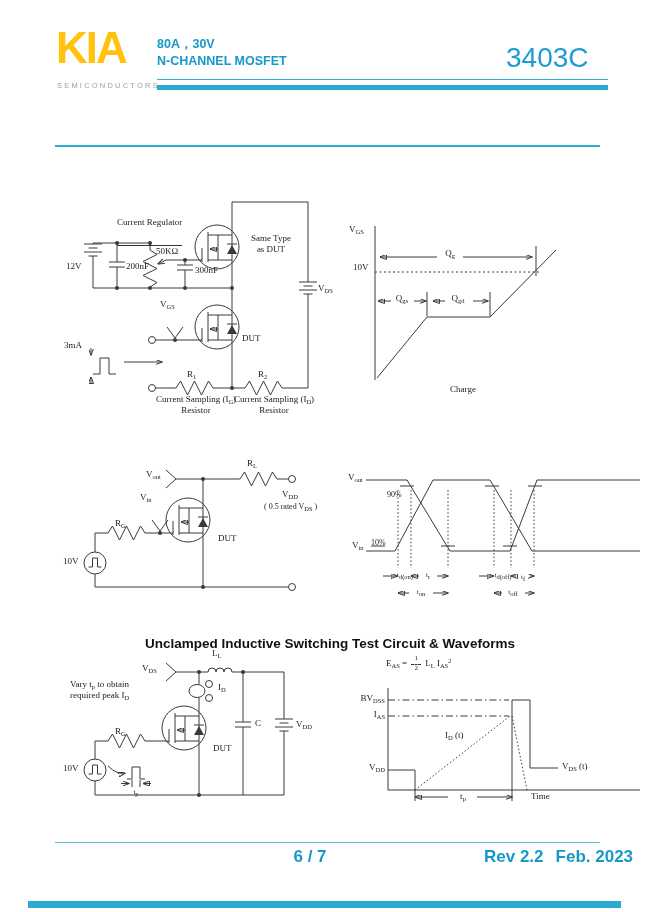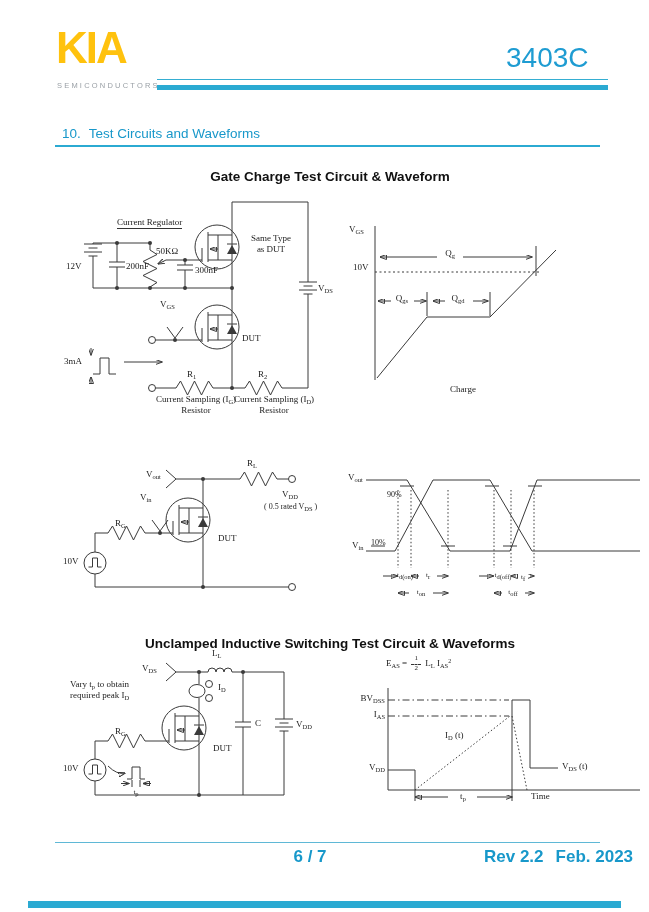--- a/index.html
+++ b/index.html
@@ -22,21 +22,21 @@
             color:#111;text-align:center;width:638px;left:11px;}
   
   .lb{position:absolute;font-size:9px;line-height:1.2;color:#1c1c1c;white-space:nowrap;}
   .lb sub{font-size:6.5px;line-height:0;vertical-align:-2px;}
   .lb sup{font-size:6px;line-height:0;vertical-align:3px;}
   .tc{transform:translateX(-50%);}
   .ctr{text-align:center;white-space:normal;}
   .rt{text-align:right;}
   .sm{font-size:8px;}
   .xs{font-size:7px;}
-  .ul{border-bottom:1px solid #333;padding-bottom:1px;}
+  .ul{border-bottom:1px solid #333;padding-bottom:18px;}
   .frac{display:inline-flex;flex-direction:column;align-items:center;font-size:7px;
         line-height:1.1;vertical-align:middle;margin:0 2px;}
   .frac span:first-child{border-bottom:1px dashed #333;padding:0 3px 1px;}
   
   .foot{font-family:"Liberation Sans",sans-serif;font-weight:bold;font-size:17px;color:#1898ca;}
   
   .art{position:absolute;left:0;top:0;}
   .art line,.art path,.art polyline,.art circle,.art ellipse{stroke:#3a3a3a;stroke-width:1;fill:none;}
   .art .f{fill:#3a3a3a;stroke:none;}
   .art .t{fill:#ffffff;}
@@ -44,30 +44,30 @@
   .art .d2{stroke-dasharray:2,2.5;}
   .art .dd{stroke-dasharray:7,3,1.5,3;}
 </style>
 </head>
 <body>
 
 <div class="page">
 
   <div class="abs kia" style="left:56px;top:26px;">KIA</div>
   <div class="abs semi" style="left:57px;top:81px;">SEMICONDUCTORS</div>
+  <div class="abs spec" style="left:157px;top:36px;">
+    <div>80A，30V</div>
+    <div>N-CHANNEL MOSFET</div>
+  </div>
   <div class="abs part" style="left:506px;top:44px;">3403C</div>
   <div class="abs hline" style="left:157px;top:79px;width:451px;"></div>
   <div class="abs hbar" style="left:157px;top:85px;width:451px;height:5px;"></div>
 
-  <div class="abs sechead" style="left:62px;top:126px;">
-    <span class="num">10.</span><span>Test Circuits and Waveforms</span>
-  </div>
   <div class="abs" style="left:55px;top:145px;width:545px;height:2px;background:#2baad2;"></div>
 
-  <div class="abs titleblk" style="top:169px;">Gate Charge Test Circuit  &amp;  Waveform</div>
   <div class="abs titleblk" style="top:636px;">Unclamped Inductive Switching Test Circuit  &amp;  Waveforms</div>
 
   <svg class="art" width="649" height="912">
     <defs>
       <marker id="mE" markerWidth="7" markerHeight="5" refX="6.5" refY="2.5" orient="auto">
           <path d="M0,0L7,2.5L0,5Z" fill="#3a3a3a" stroke="none"></path>
         </marker>
       <marker id="mS" markerWidth="7" markerHeight="5" refX="6.5" refY="2.5" orient="auto-start-reverse">
           <path d="M0,0L7,2.5L0,5Z" fill="#3a3a3a" stroke="none"></path>
         </marker>
@@ -277,21 +277,21 @@
   </svg>
 
   <span class="lb" style="left:117px;top:217px;"><span class="ul">Current Regulator</span></span>
   <span class="lb" style="left:66px;top:261px;">12V</span>
   <span class="lb" style="left:126px;top:261px;">200nF</span>
   <span class="lb" style="left:156px;top:246px;">50KΩ</span>
   <span class="lb" style="left:195px;top:265px;">300nF</span>
   <span class="lb ctr" style="left:243px;top:233px;width:56px;"><span>Same Type</span><br><span>as DUT</span></span>
   <span class="lb" style="left:160px;top:299px;"><span>V</span><sub>GS</sub></span>
   <span class="lb" style="left:242px;top:333px;">DUT</span>
-  <span class="lb" style="left:64px;top:356px;">3mA</span>
+  <span class="lb" style="left:64px;top:340px;">3mA</span>
   <span class="lb" style="left:187px;top:369px;"><span>R</span><sub>1</sub></span>
   <span class="lb" style="left:258px;top:369px;"><span>R</span><sub>2</sub></span>
   <span class="lb ctr" style="left:144px;top:394px;width:104px;"><span>Current Sampling (I</span><sub>G</sub><span>)</span><br><span>Resistor</span></span>
   <span class="lb ctr" style="left:220px;top:394px;width:108px;"><span>Current Sampling (I</span><sub>D</sub><span>)</span><br><span>Resistor</span></span>
   <span class="lb" style="left:318px;top:283px;"><span>V</span><sub>DS</sub></span>
 
   <span class="lb" style="left:349px;top:224px;"><span>V</span><sub>GS</sub></span>
   <span class="lb" style="left:353px;top:262px;">10V</span>
   <span class="lb tc" style="left:450px;top:248px;"><span>Q</span><sub>g</sub></span>
   <span class="lb tc" style="left:402px;top:293px;"><span>Q</span><sub>gs</sub></span>

